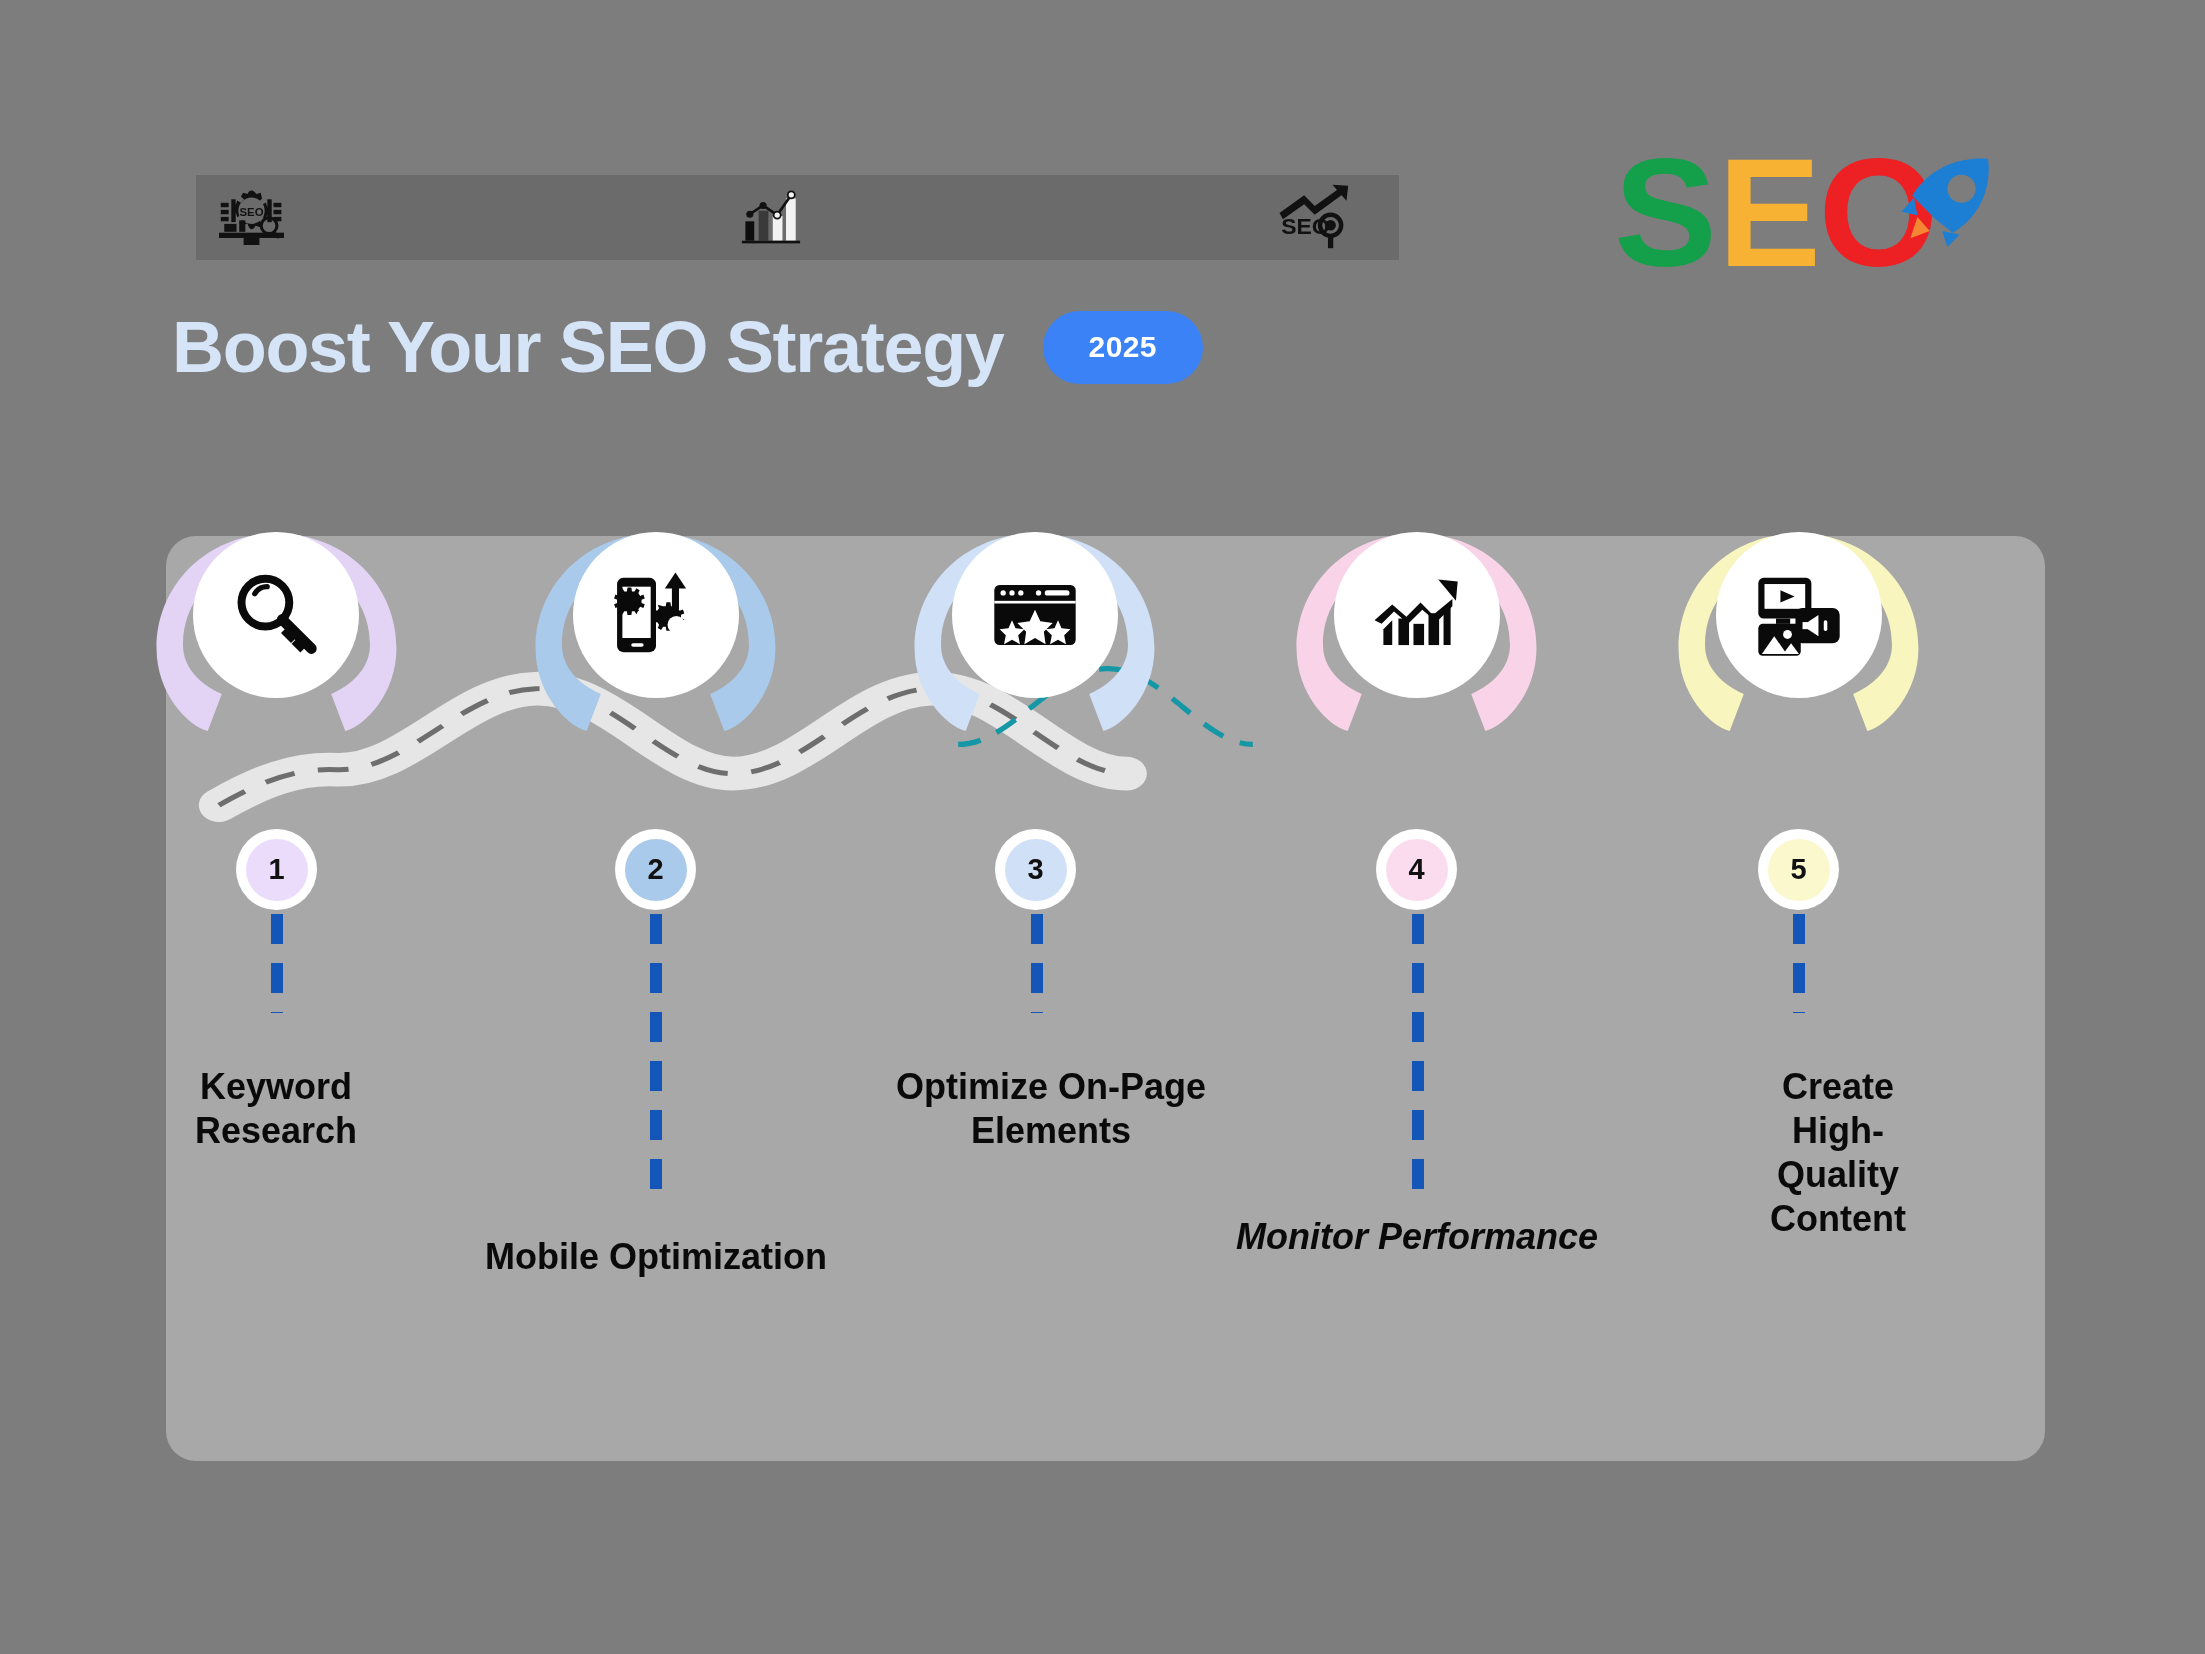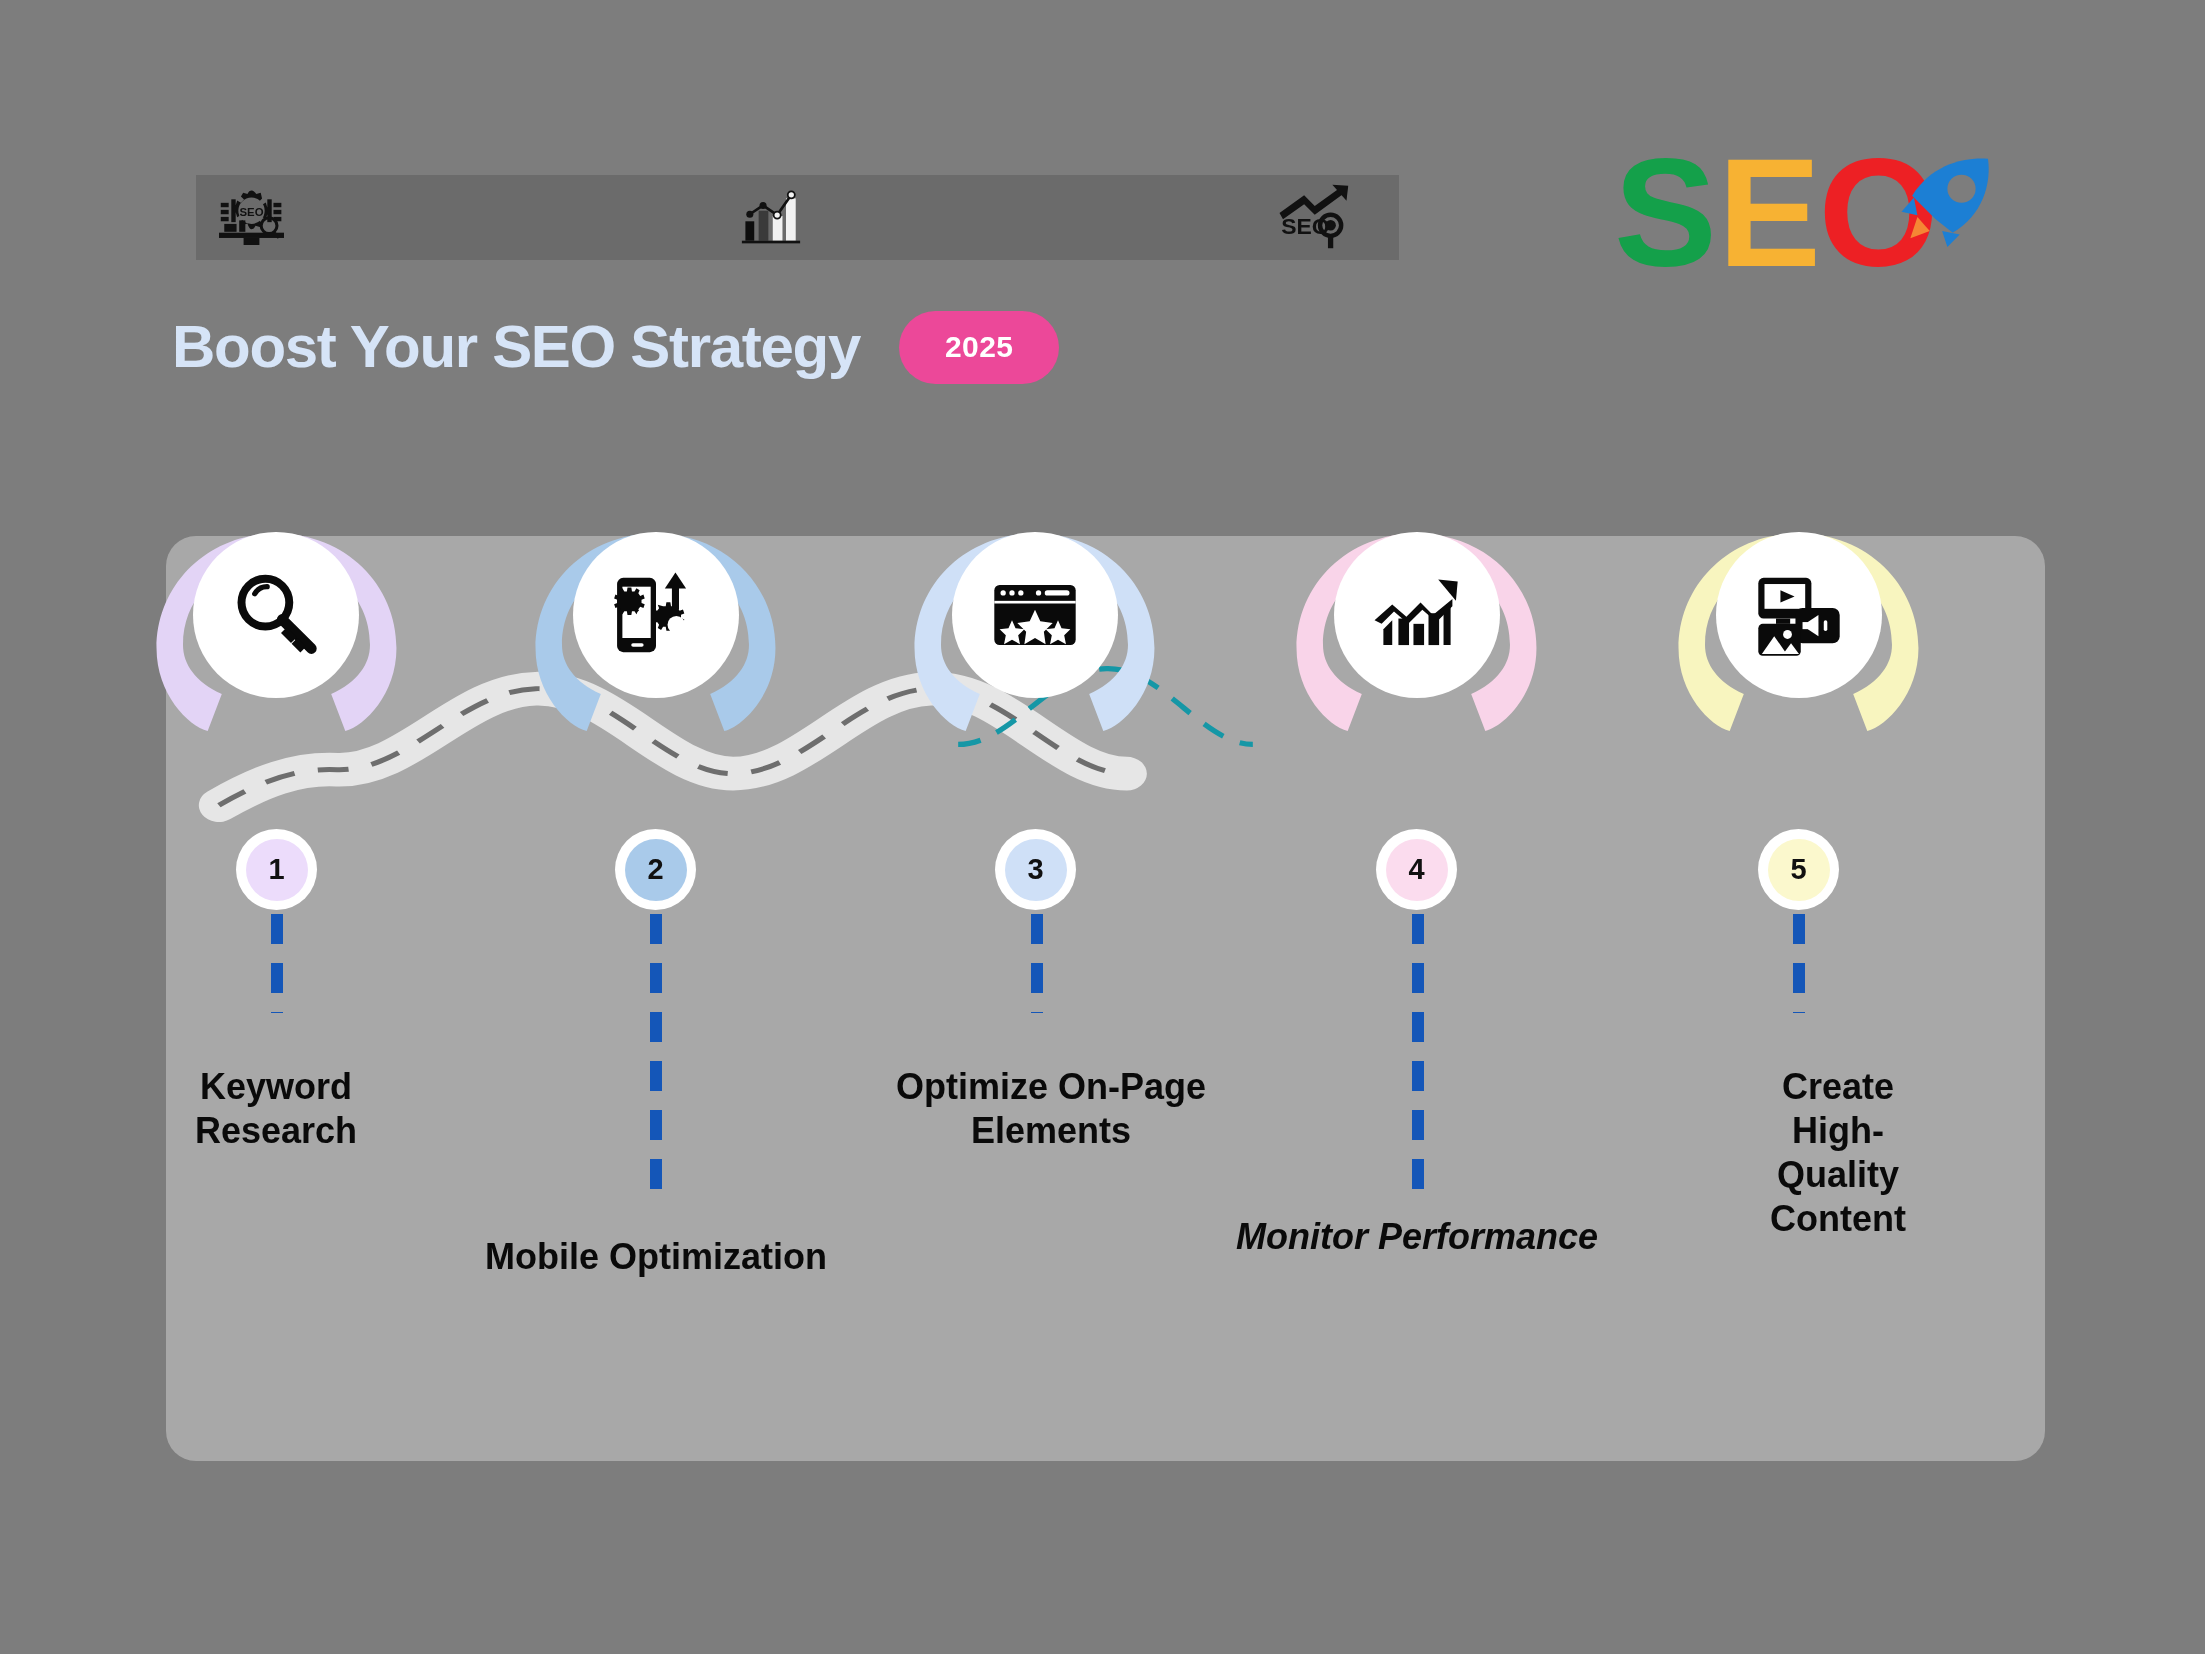--- a/index.html
+++ b/index.html
@@ -49,29 +49,29 @@
   
   .headline-row {
     position: absolute;
     top: 311px;
     left: 172px;
     display: flex;
     align-items: center;
     gap: 39px;
   }
   .headline {
-    font-size: 60px;
+    font-size: 72px;
     font-weight: 700;
     letter-spacing: -1.3px;
     color: #d6e4f7;
     line-height: 1;
     white-space: nowrap;
   }
   .year-pill {
-    background: #ec4899;
+    background: #3b82f6;
     color: #ffffff;
     font-size: 30px;
     font-weight: 700;
     border-radius: 39px;
     padding: 19.4px 46px;
     letter-spacing: 0.4px;
   }
 
   
   .card {

